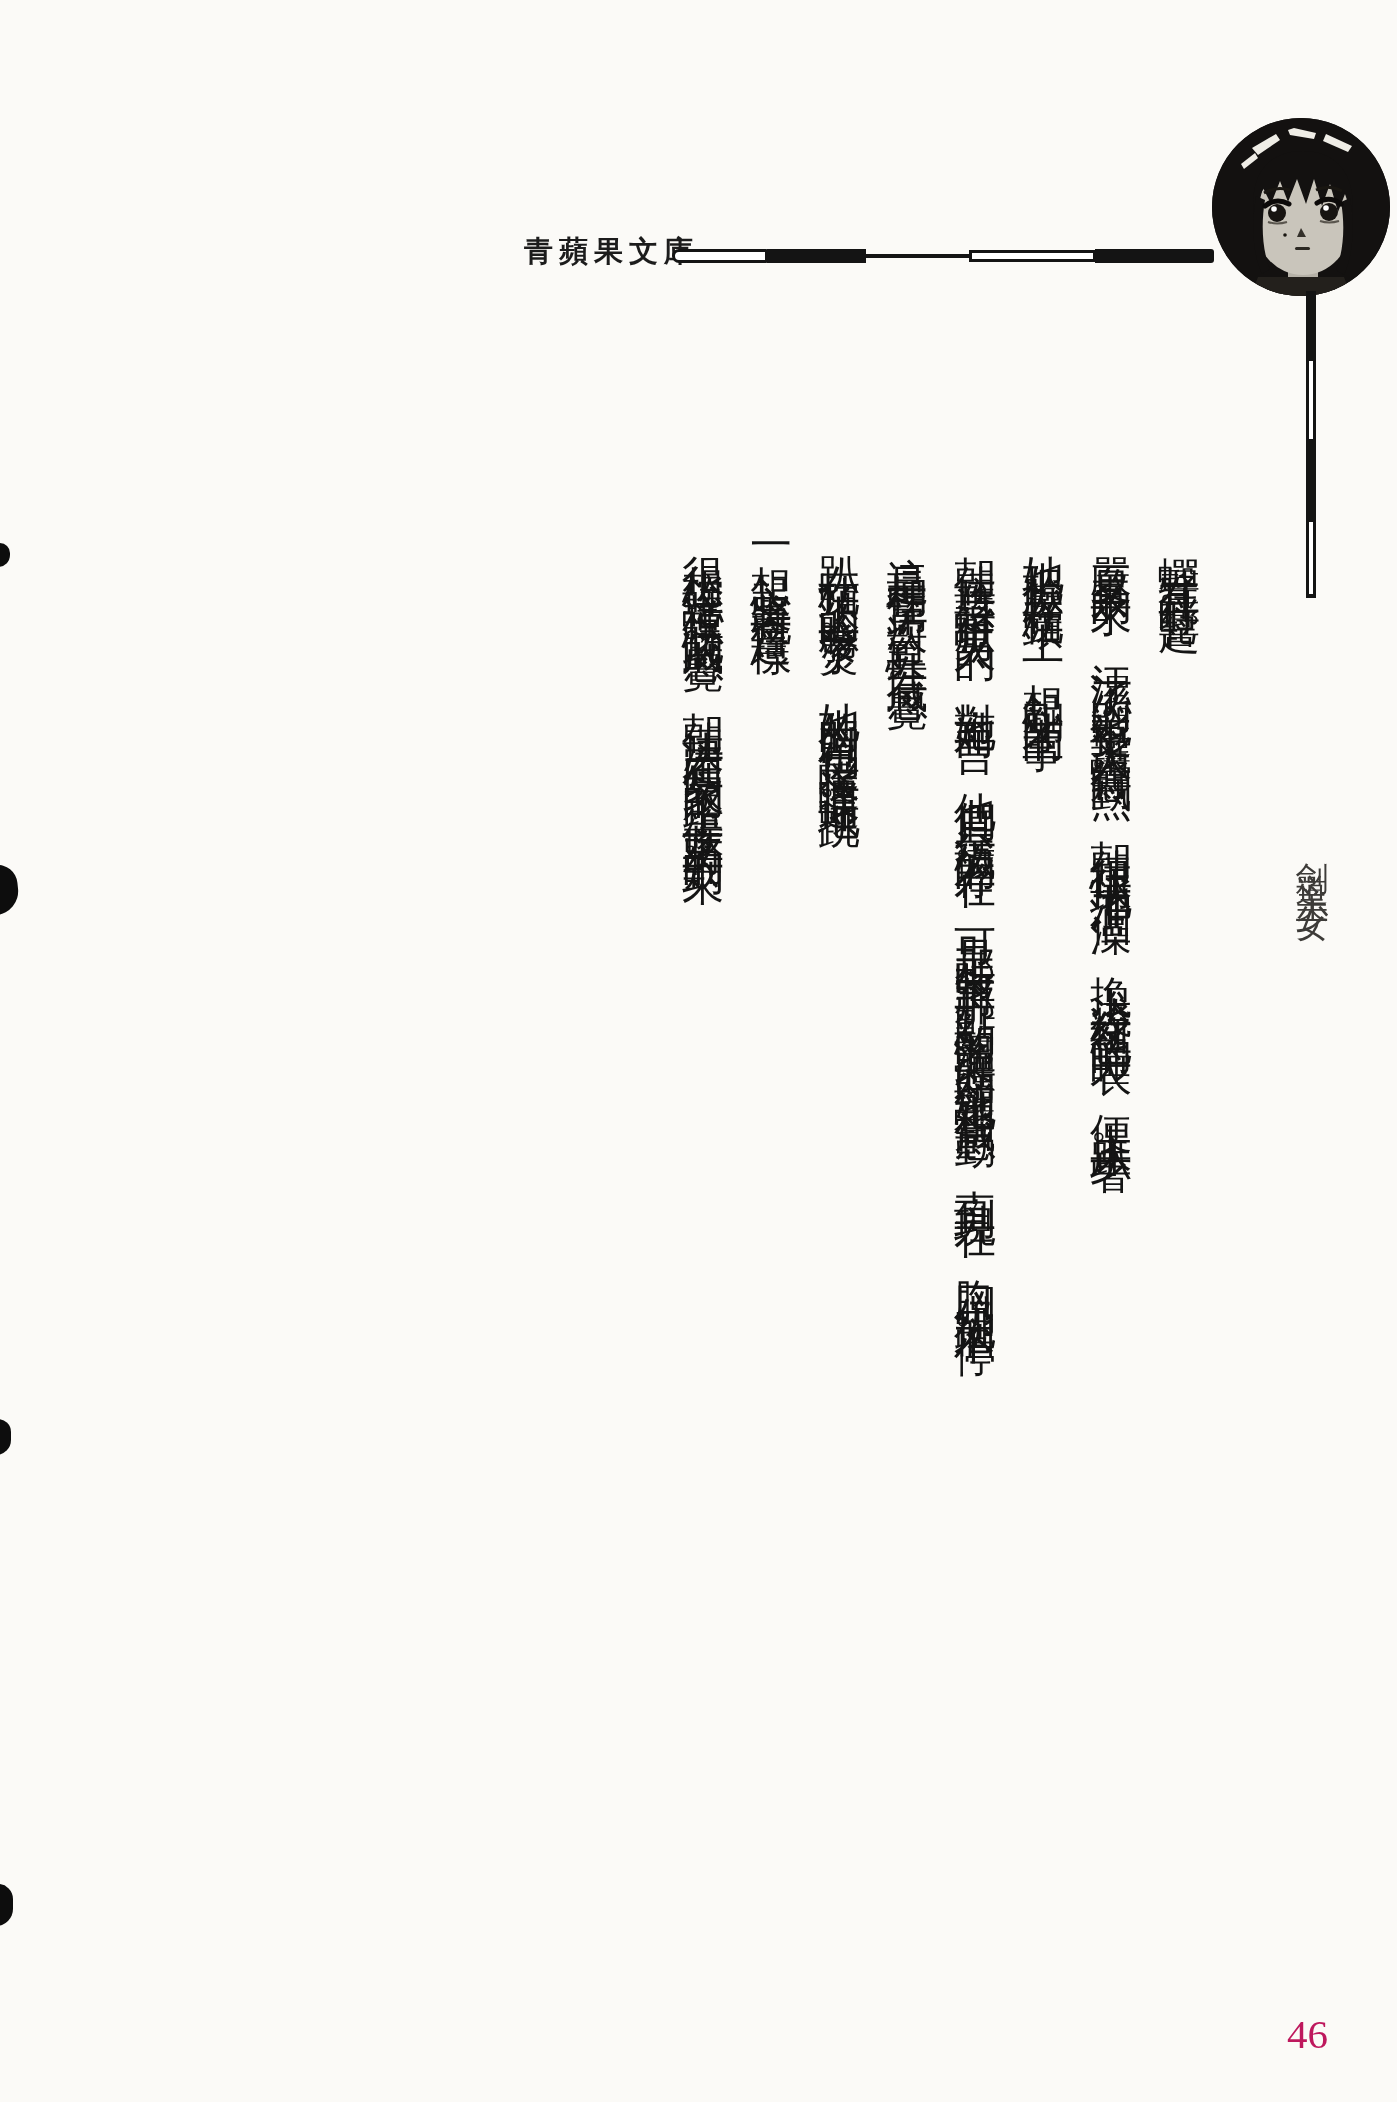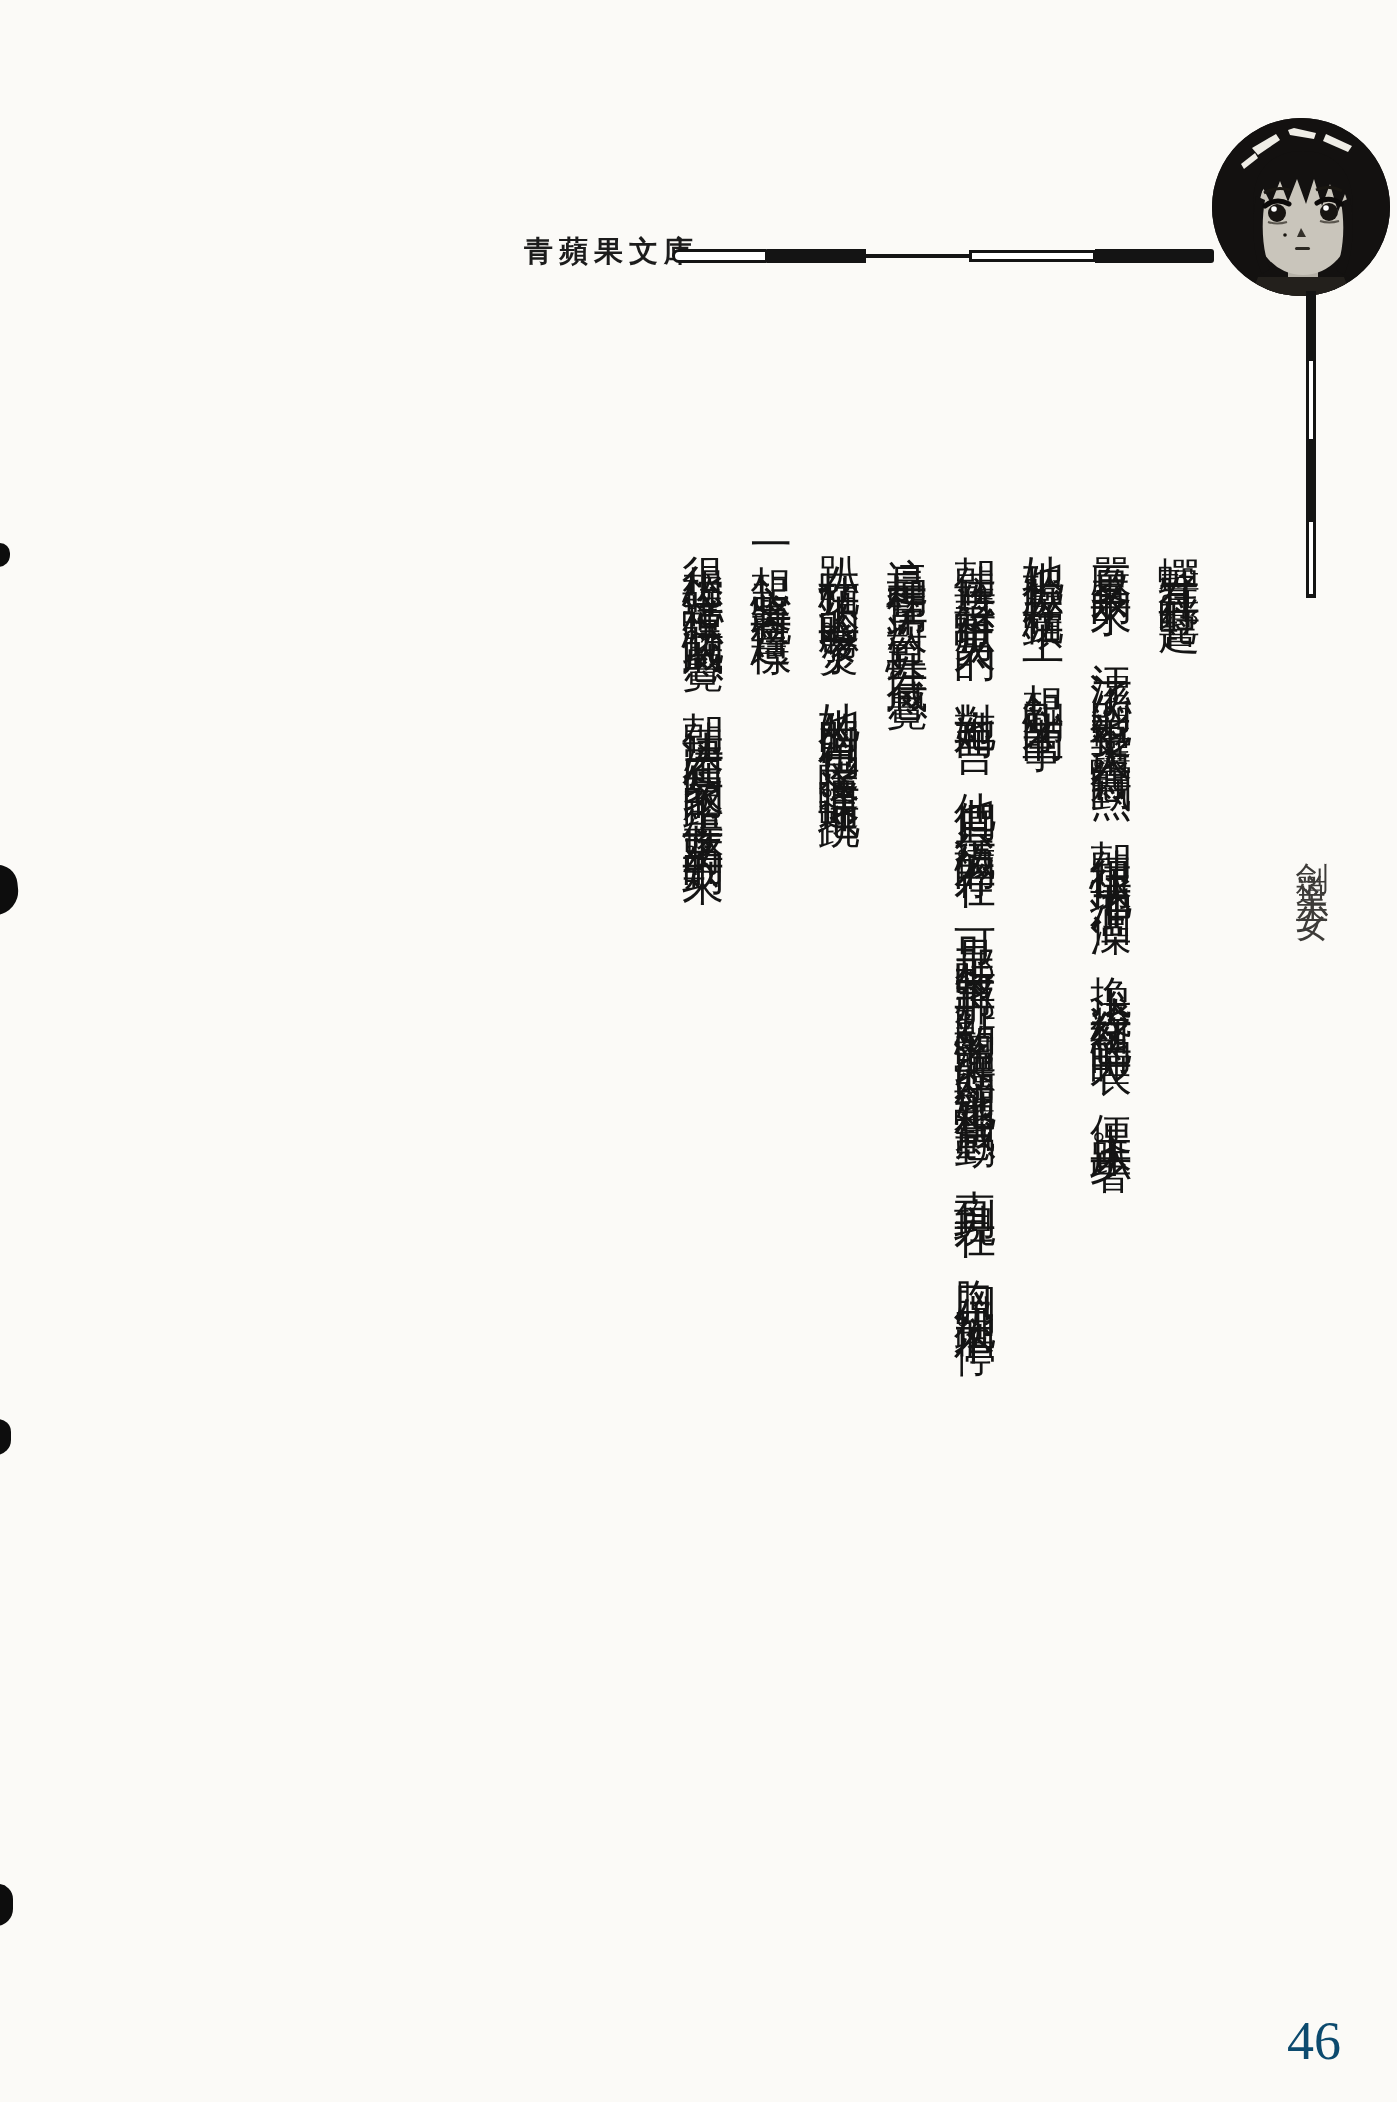--- a/index.html
+++ b/index.html
@@ -83,22 +83,22 @@
     line-height: 68px;        
     letter-spacing: 9.5px;    
     color: #141414;
   }
   .text-block p { margin: 0; text-indent: 103px; }
 
   
   .page-number {
     position: absolute;
     left: 1287px; top: 2010px;
-    font-size: 54px;
-    color: #0c4a6e;
+    font-size: 41px;
+    color: #be185d;
   }
 
   
   .blot { position: absolute; background: #0d0d0d; }
   .blot-1 { left: -5px; top: 543px;  width: 15px; height: 24px; border-radius: 0 10px 12px 0; }
   .blot-2 { left: -7px; top: 864px;  width: 25px; height: 50px; border-radius: 0 20px 24px 0; transform: rotate(-6deg); }
   .blot-3 { left: -6px; top: 1419px; width: 17px; height: 36px; border-radius: 0 13px 15px 0; }
   .blot-4 { left: -6px; top: 1884px; width: 19px; height: 42px; border-radius: 0 15px 17px 0; }
 </style>
 </head>

